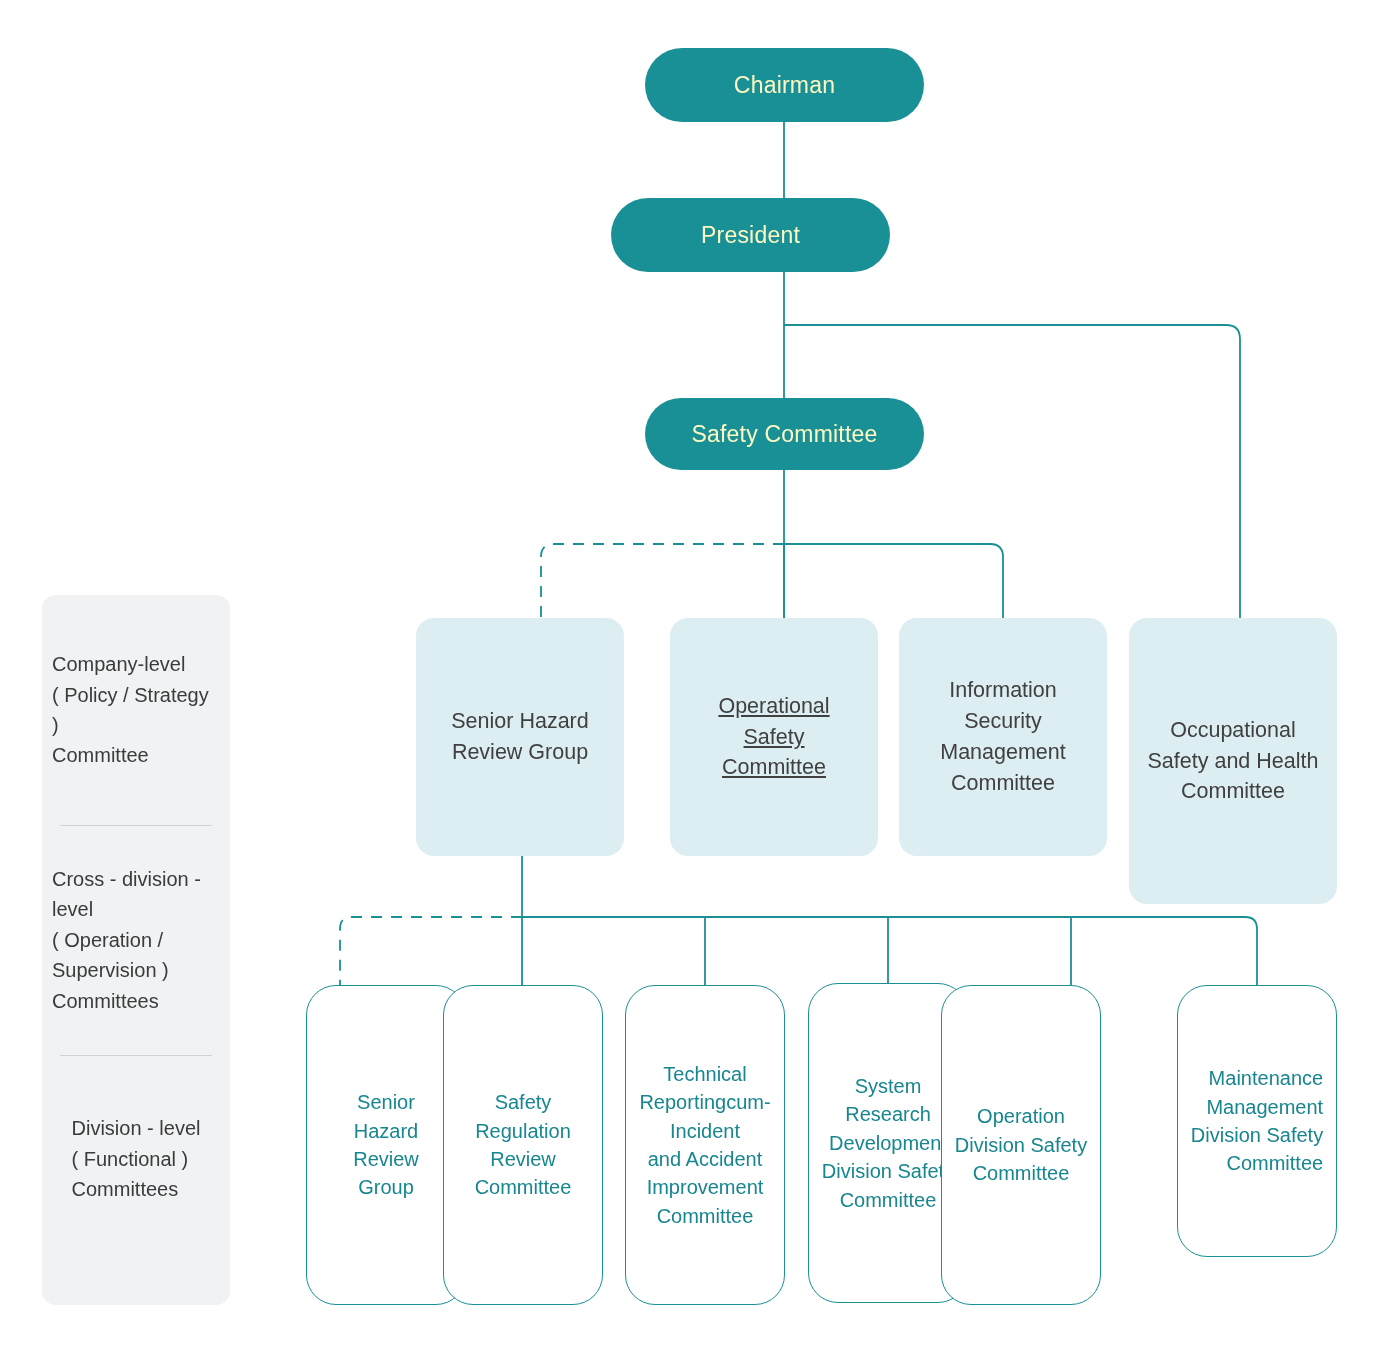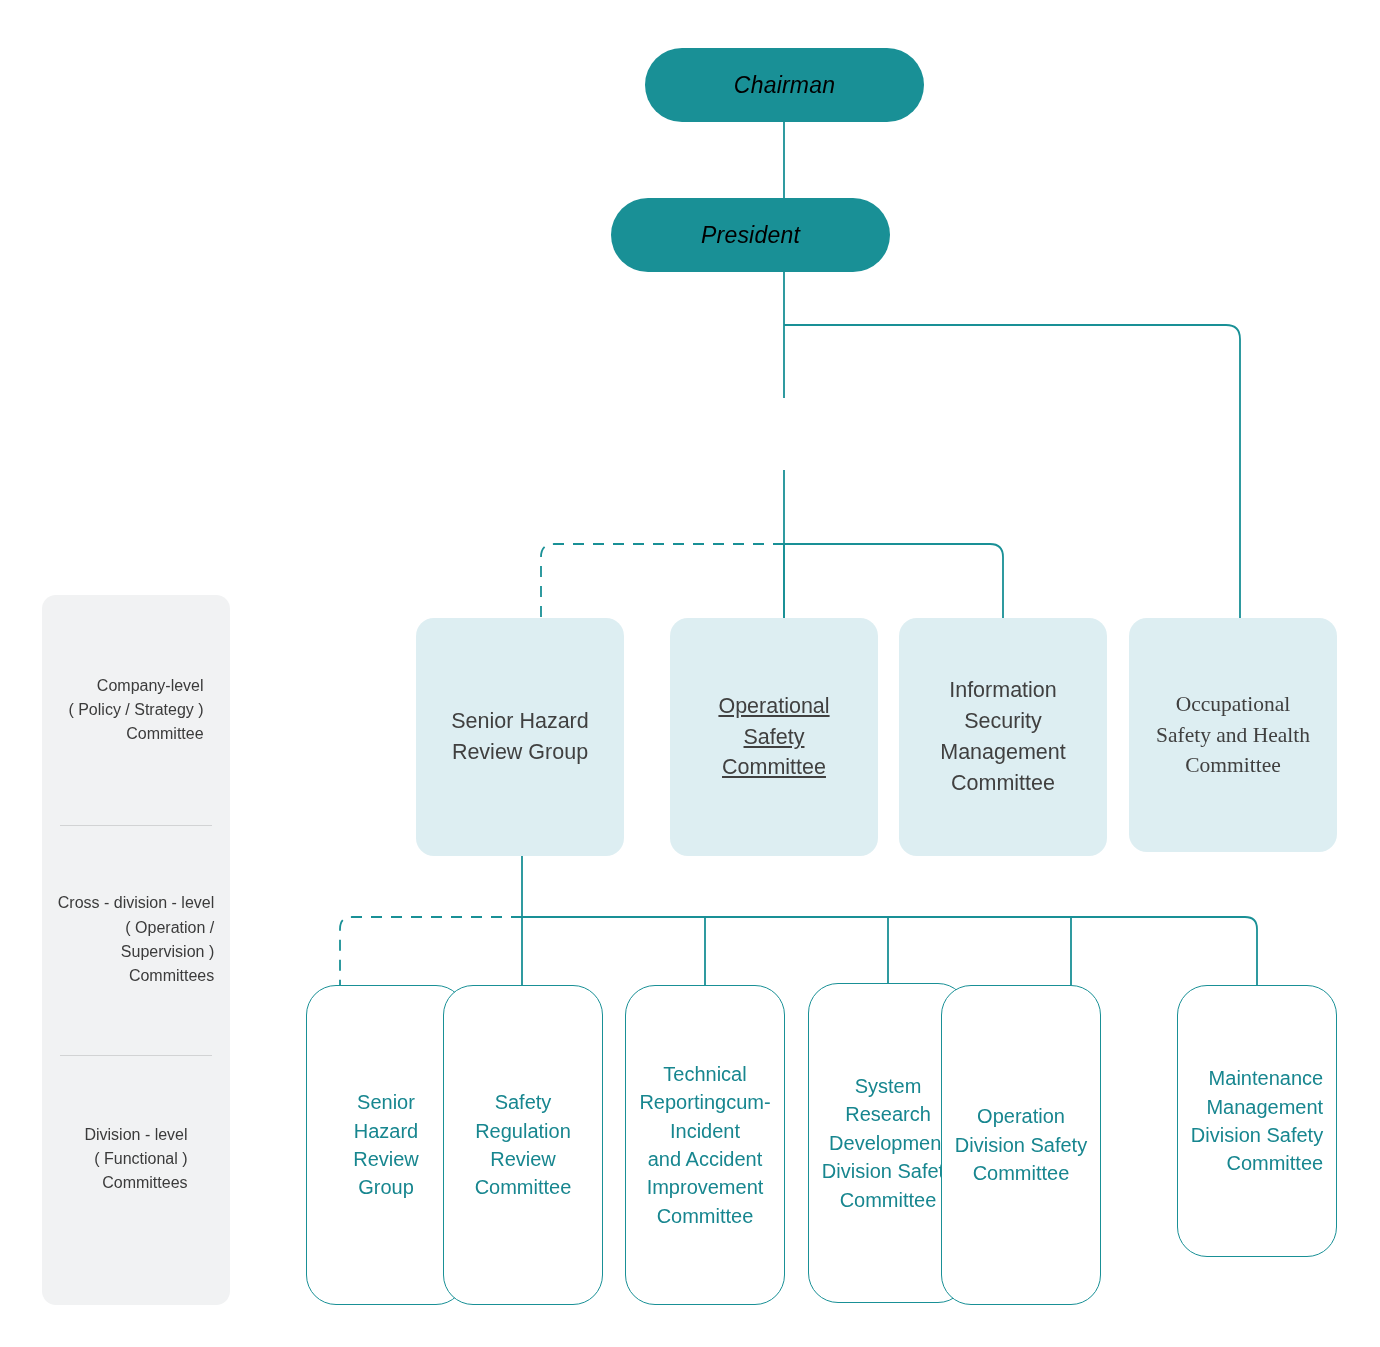--- a/index.html
+++ b/index.html
@@ -42,23 +42,23 @@
     border-radius: 14px;
     box-sizing: border-box;
   }
   .legend-cell {
     position: absolute;
     left: 0;
     width: 188px;
     display: flex;
     align-items: center;
     justify-content: center;
-    text-align: right;
+    text-align: left;
     color: #3b3b3b;
-    font-size: 16px;
+    font-size: 20px;
     line-height: 1.52;
     padding: 0 10px;
     box-sizing: border-box;
     white-space: pre-line;
   }
   .legend-cell-0 { top: 0px;   height: 230px; }
   .legend-cell-1 { top: 230px; height: 230px; }
   .legend-cell-2 { top: 460px; height: 208px; }
   .legend-divider {
     position: absolute;
@@ -68,29 +68,28 @@
     background: #d2d3d4;
   }
   .legend-divider-0 { top: 230px; }
   .legend-divider-1 { top: 460px; }
 
   
   .pill-node {
     position: absolute;
     background: #199096;
     border-radius: 999px;
-    color: #000000;
+    color: #fef9c3;
     display: flex;
     align-items: center;
     justify-content: center;
     text-align: center;
     font-size: 23px;
     letter-spacing: .2px;
     box-sizing: border-box;
-    font-style: italic;
   }
 
   
   .tinted-node {
     position: absolute;
     background: #ddeef2;
     border-radius: 18px;
     color: #404040;
     display: flex;
     align-items: center;
@@ -167,34 +166,35 @@
 Committees</div>
     <div class="legend-cell legend-cell-2">Division - level
 ( Functional )
 Committees</div>
   </div>
 
   <div class="pill-node" style="left:645px; top:48px; width:279px; height:74px;">Chairman</div>
 
   <div class="pill-node" style="left:611px; top:198px; width:279px; height:74px;">President</div>
 
+  <div class="pill-node" style="left:645px; top:398px; width:279px; height:72px;">Safety Committee</div>
 
   <div class="tinted-node" style="left:416px; top:618px; width:208px; height:238px;">Senior Hazard
 Review Group</div>
 
   <div class="tinted-node" style="left:670px; top:618px; width:208px; height:238px;text-decoration:underline;">Operational
 Safety
 Committee</div>
 
   <div class="tinted-node" style="left:899px; top:618px; width:208px; height:238px;">Information
 Security
 Management
 Committee</div>
 
-  <div class="tinted-node" style="left:1129px; top:618px; width:208px; height:234px;font-family:Liberation Serif, serif;">Occupational
+  <div class="tinted-node" style="left:1129px; top:618px; width:208px; height:286px;">Occupational
 Safety and Health
 Committee</div>
 
   <div class="outlined-node" style="left:260px; top:985px; width:160px; height:320px;margin-left:46px;">Senior
 Hazard
 Review
 Group</div>
 
   <div class="outlined-node" style="left:443px; top:985px; width:160px; height:320px;">Safety
 Regulation

